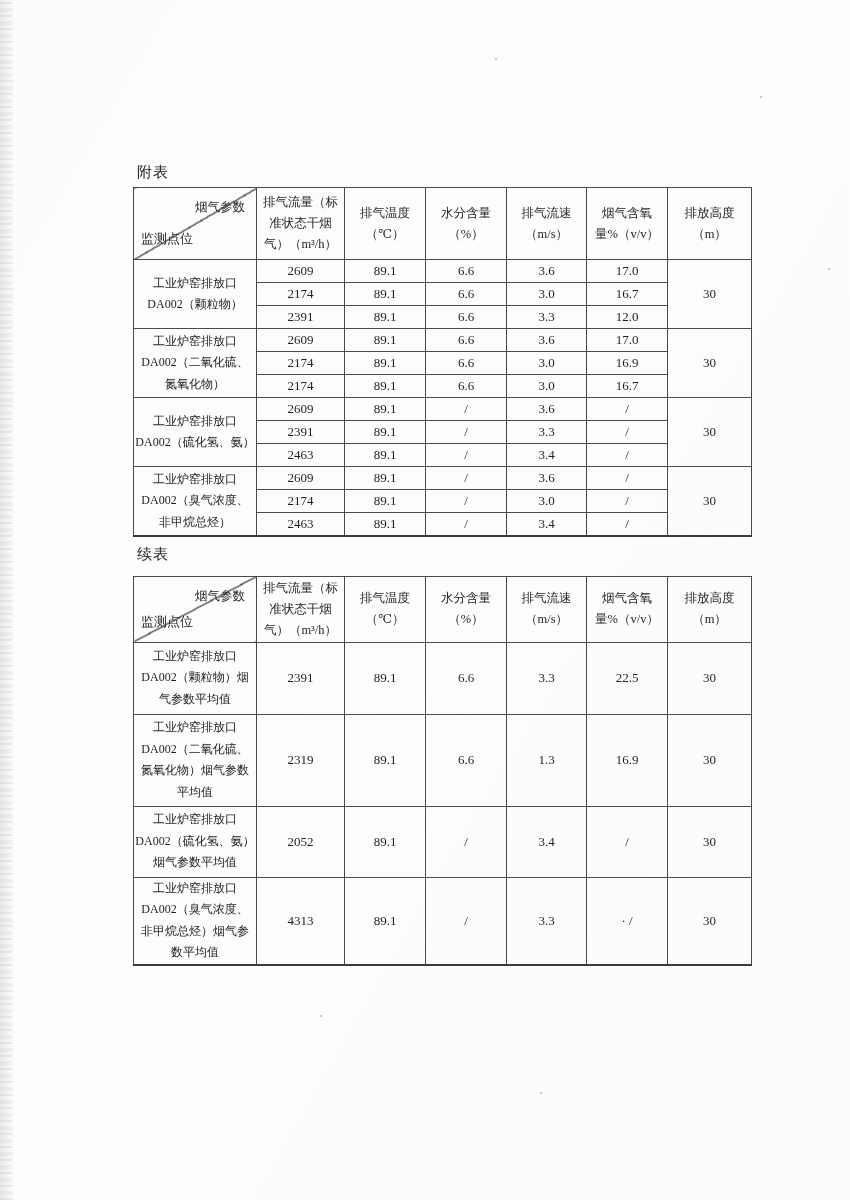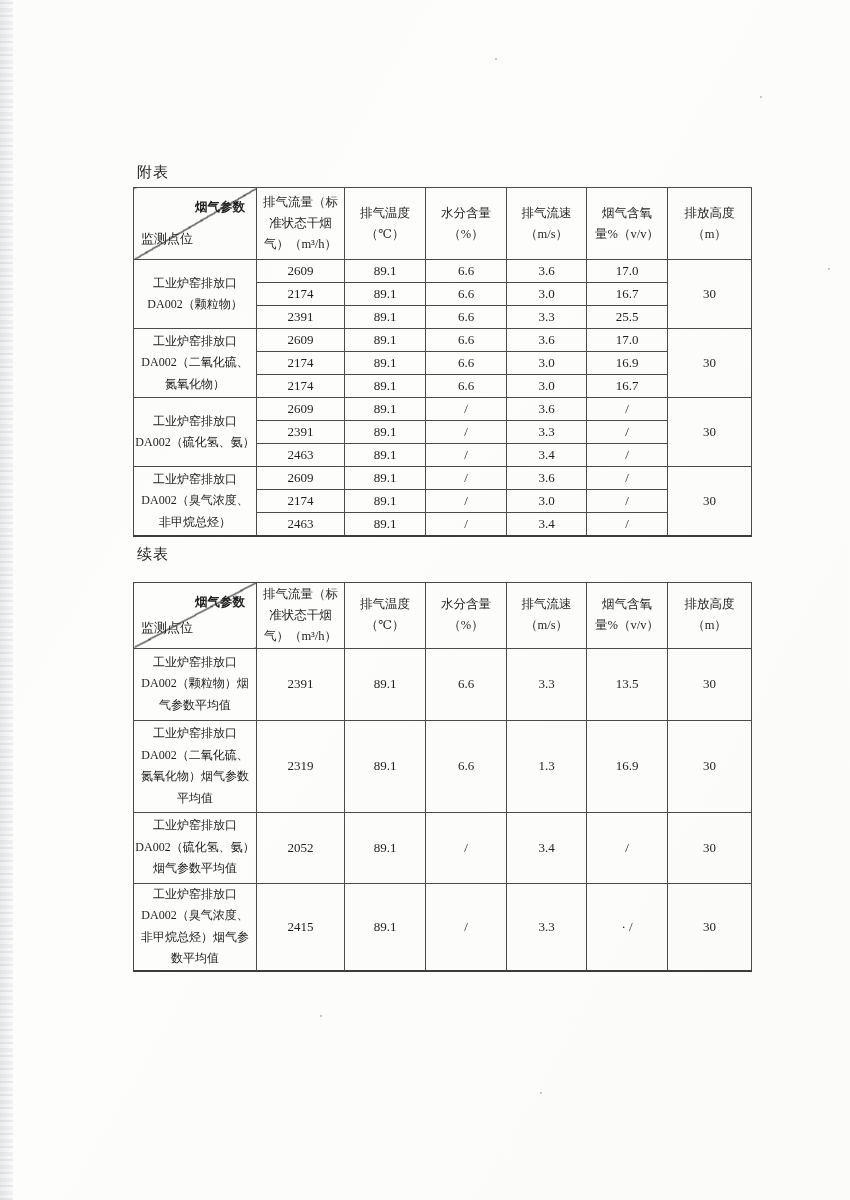--- a/index.html
+++ b/index.html
@@ -29,21 +29,21 @@
 
   .content { position: absolute; left: 133px; top: 162px; width: 618px; }
 
   .tbl-label {
     display: block;
     font-size: 15px;
     letter-spacing: 1px;
     line-height: 20px;
     margin: 0 0 5px 4px;
   }
-  .tbl-label.continued { margin-top: 7px; margin-bottom: 18px; }
+  .tbl-label.continued { margin-top: 7px; margin-bottom: 12px; }
 
   table {
     border-collapse: collapse;
     table-layout: fixed;
     width: 618px;
     border: 1.5px solid #3c3c3c;
     border-bottom-width: 2.5px;
   }
   th, td {
     border: 1px solid #4a4a4a;
@@ -75,21 +75,21 @@
   tr.h87 { height: 87px; }
 
   th.diag {
     position: relative;
     background-image: linear-gradient(to bottom right,
       transparent calc(50% - 0.7px),
       #4a4a4a calc(50% - 0.7px),
       #4a4a4a calc(50% + 0.7px),
       transparent calc(50% + 0.7px));
   }
-  .diag-top    { position: absolute; top: 9px;  right: 11px; font-size: 12.5px; font-weight: bold; }
+  .diag-top    { position: absolute; top: 9px;  right: 11px; font-size: 12.5px; }
   .diag-bottom { position: absolute; bottom: 10px; left: 7px; font-size: 13px; }
 </style>
 </head>
 <body>
 
 <div class="sheet">
   <div class="scan-edge"></div>
   <div class="speck" style="left:495px; top:58px;  width:2px; height:2px;"></div>
   <div class="speck" style="left:760px; top:96px;  width:2px; height:2px;"></div>
   <div class="speck" style="left:828px; top:268px; width:2px; height:2px;"></div>
@@ -147,21 +147,21 @@
           <td>89.1</td>
           <td>6.6</td>
           <td>3.0</td>
           <td>16.7</td>
         </tr>
         <tr class="drow">
           <td>2391</td>
           <td>89.1</td>
           <td>6.6</td>
           <td>3.3</td>
-          <td>25.5</td>
+          <td>12.0</td>
         </tr>
 
         <tr class="drow">
           <td class="pt" rowspan="3">工业炉窑排放口
 DA002（二氧化硫、
 氮氧化物）</td>
           <td>2609</td>
           <td>89.1</td>
           <td>6.6</td>
           <td>3.6</td>
@@ -271,21 +271,21 @@
       </thead>
       <tbody>
         <tr class="h72">
           <td class="pt">工业炉窑排放口
 DA002（颗粒物）烟
 气参数平均值</td>
           <td>2391</td>
           <td>89.1</td>
           <td>6.6</td>
           <td>3.3</td>
-          <td>13.5</td>
+          <td>22.5</td>
           <td>30</td>
         </tr>
         <tr class="h92">
           <td class="pt">工业炉窑排放口
 DA002（二氧化硫、
 氮氧化物）烟气参数
 平均值</td>
           <td>2319</td>
           <td>89.1</td>
           <td>6.6</td>
@@ -302,21 +302,21 @@
           <td>/</td>
           <td>3.4</td>
           <td>/</td>
           <td>30</td>
         </tr>
         <tr class="h87">
           <td class="pt">工业炉窑排放口
 DA002（臭气浓度、
 非甲烷总烃）烟气参
 数平均值</td>
-          <td>2415</td>
+          <td>4313</td>
           <td>89.1</td>
           <td>/</td>
           <td>3.3</td>
           <td>· /</td>
           <td>30</td>
         </tr>
       </tbody>
     </table>
 
   </div>

